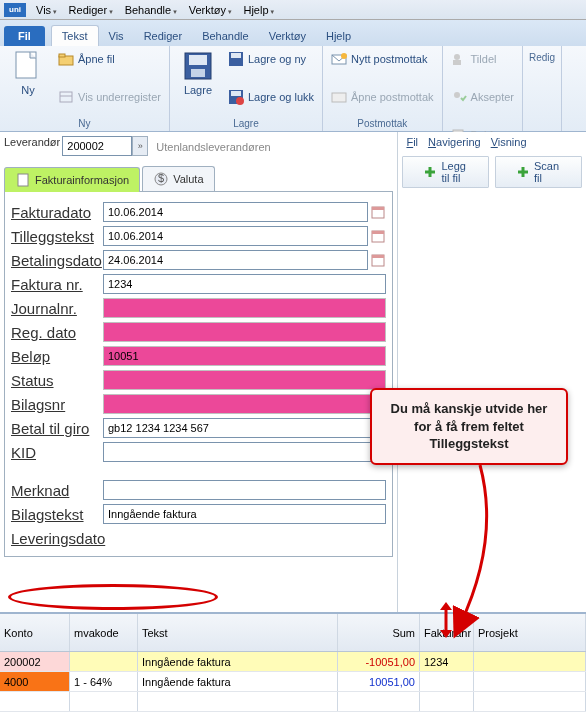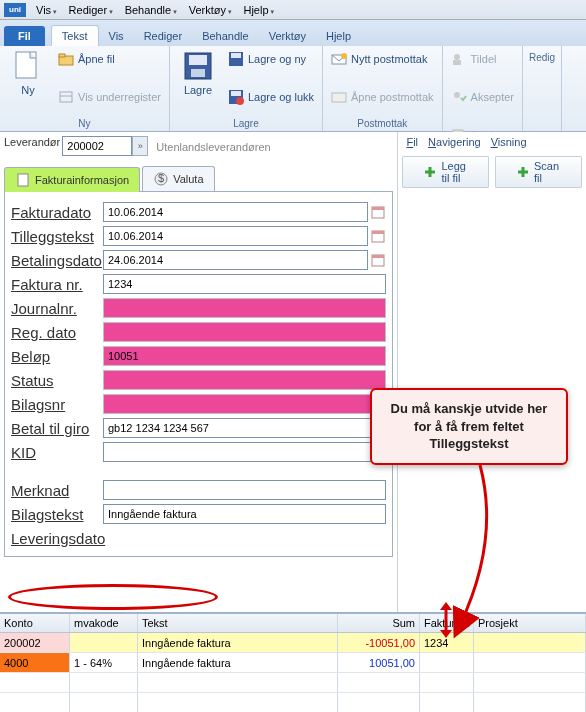--- a/index.html
+++ b/index.html
@@ -50,21 +50,21 @@
   .frow .flab { width: 92px; font-size: 15px; color: #333; text-decoration: underline; }
   .frow .finput { flex: 1; height: 20px; border: 1px solid #7a93ad; background: #fff; padding: 0 4px; font-size: 11px; }
   .frow .finput.ro { background: #ec4899; border-color: #c0c0c0; }
   .frow .cal { width: 16px; height: 20px; margin-left: 2px; display: flex; align-items: center; justify-content: center; }
   .spacer { height: 14px; }
   .highlight-oval { position: absolute; border: 3px solid #d40000; border-radius: 50%/50%; width: 210px; height: 26px; left: 8px; top: 584px; pointer-events: none; }
   
   .callout { position: absolute; left: 370px; top: 388px; width: 198px; background: #fdeeee; border: 2px solid #d40000; border-radius: 6px; padding: 10px 12px; box-shadow: 0 2px 6px rgba(0,0,0,.3); font-size: 13px; font-weight: bold; color: #222; line-height: 1.35; text-align: center; }
   
   .gridwrap { border-top: 2px solid #9fb5cf; }
-  .gridhead { display: flex; background: linear-gradient(#f3f6fa,#e2e9f2); border-bottom: 1px solid #b8c5d4; height: 19px; align-items: center; }
+  .gridhead { display: flex; background: linear-gradient(#f3f6fa,#e2e9f2); border-bottom: 1px solid #b8c5d4; height: 38px; align-items: center; }
   .gridhead div, .gridrow div { padding: 0 4px; font-size: 11px; border-right: 1px solid #cfd8e3; height: 100%; display: flex; align-items: center; }
   .gridrow { display: flex; height: 20px; border-bottom: 1px solid #e2e6ec; }
   .c-konto { width: 70px; } .c-mva { width: 68px; } .c-tekst { width: 200px; } .c-sum { width: 82px; justify-content: flex-end; } .c-fnr { width: 54px; } .c-pro { flex: 1; }
   .row-yellow { background: #fffcb8; }
   .row-pink .c-konto { background: #fdd8d8; }
   .row-gray .c-konto { background: #f97316; }
   .sum-red { color: #cc0000; }
   .sum-blue { color: #1030cc; }
   
   svg { display: block; }

